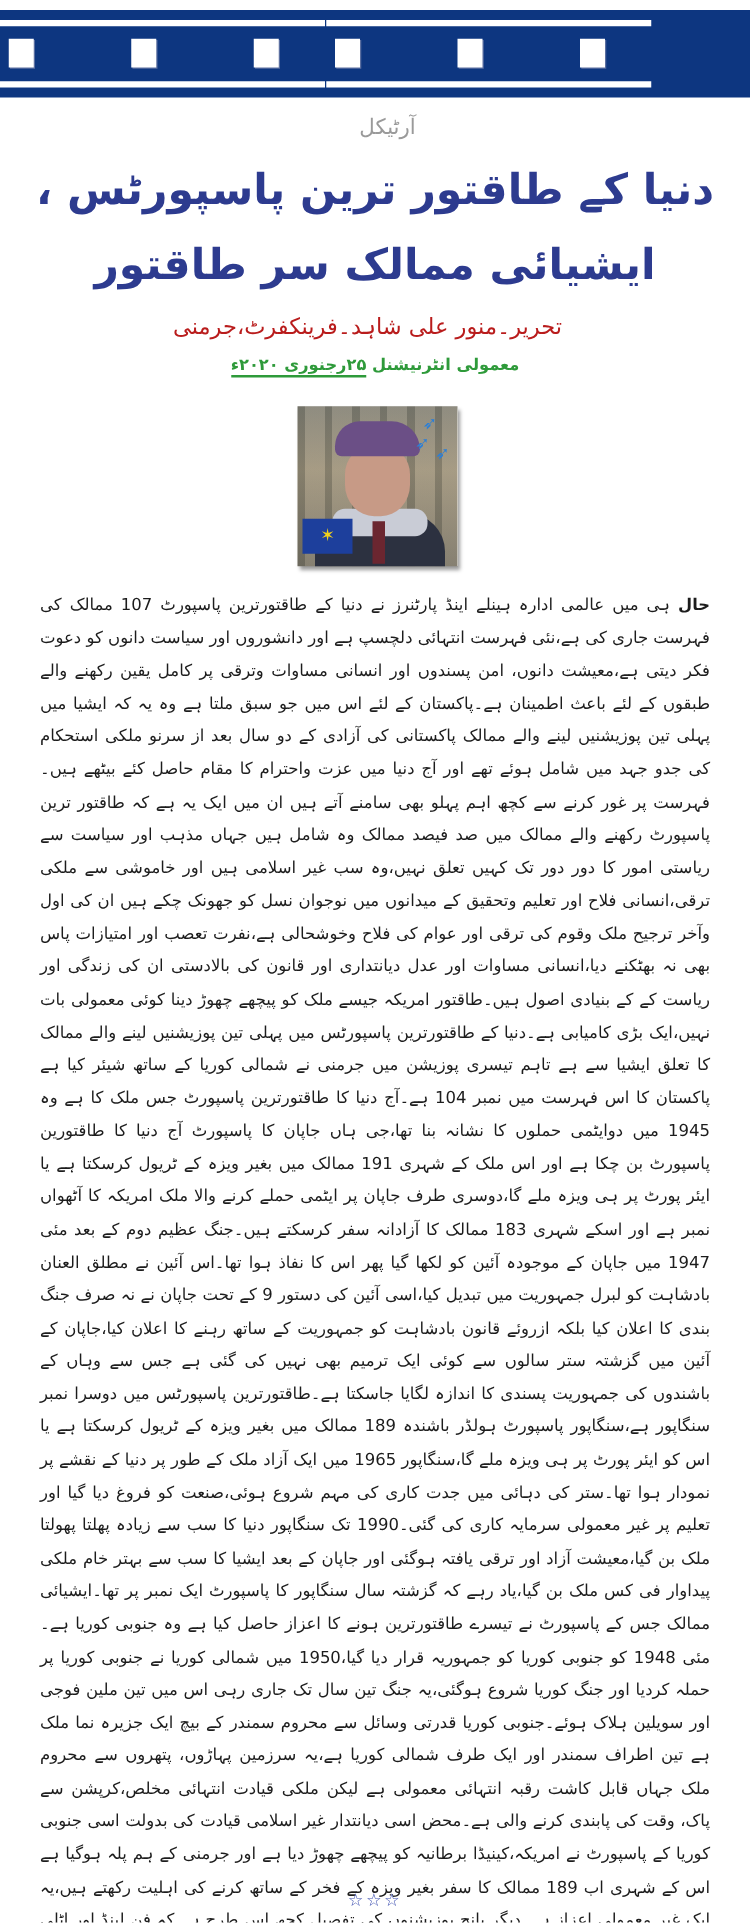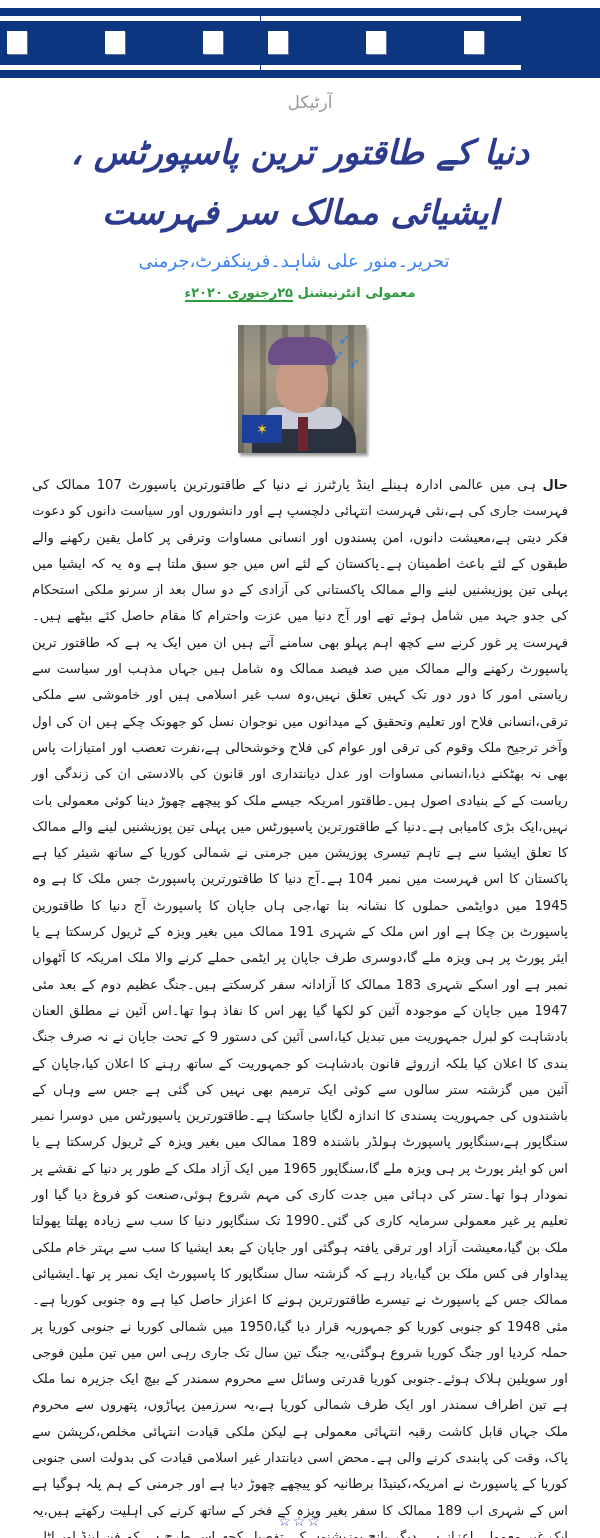--- a/index.html
+++ b/index.html
@@ -9,24 +9,24 @@
   .banner { position: absolute; left: 0; top: 8px; width: 600px; height: 70px; background: #0d3680; }
   .banner .rail { position: absolute; left: 0; width: 521px; height: 5px; background: #ffffff; }
   .banner .rail.top { top: 8px; }
   .banner .rail.bot { top: 57px; }
   .banner .rail.l1 { left: 0; width: 260px; }
   .banner .rail.l2 { left: 261px; width: 260px; }
   .banner .sq { position: absolute; top: 23px; width: 20px; height: 23px; background: #ffffff; box-shadow: 1px 1px 0 #5b6fa0; }
 
   
   .section-label { position: absolute; top: 92px; left: 0; width: 600px; text-align: center; color: #9a9a9a; font-size: 17px; direction: rtl; padding-left: 10px; }
-  .title { position: absolute; left: 0; width: 600px; text-align: center; color: #2d3b8f; font-weight: bold; font-size: 34px; direction: rtl; line-height: 44px; font-style: italic; }
+  .title { position: absolute; left: 0; width: 600px; text-align: center; color: #2d3b8f; font-weight: bold; font-size: 34px; direction: rtl; line-height: 44px; }
   .title.t1 { top: 130px; }
   .title.t2 { top: 190px; }
-  .byline { position: absolute; top: 250px; left: 0; width: 588px; text-align: center; color: #3b82f6; font-size: 18px; direction: rtl; font-family: "DejaVu Serif", serif; }
+  .byline { position: absolute; top: 250px; left: 0; width: 588px; text-align: center; color: #b91c1c; font-size: 18px; direction: rtl; font-family: "DejaVu Serif", serif; }
   .publine { position: absolute; top: 285px; left: 0; width: 600px; text-align: center; color: #2e9a3a; font-size: 13px; direction: rtl; font-weight: bold; }
   .publine .ul { border-bottom: 2px solid #2e9a3a; margin-top: 11px; }
 
   
   .photo { position: absolute; left: 238px; top: 325px; width: 128px; height: 128px; box-shadow: 2px 3px 3px #9b9b9b; overflow: hidden; background: linear-gradient(180deg, #8b8a80 0%, #a89d85 40%, #7f7a6d 100%); }
   .photo .bldg { position: absolute; left: 0; top: 0; width: 128px; height: 128px;
     background: repeating-linear-gradient(90deg, rgba(70,70,60,.35) 0 6px, rgba(160,150,130,.2) 6px 22px); }
   .photo .cap { position: absolute; left: 30px; top: 12px; width: 68px; height: 28px; background: #6b4f86; border-radius: 30px 34px 8px 8px; }
   .photo .face { position: absolute; left: 38px; top: 32px; width: 52px; height: 56px; background: #c79a86; border-radius: 40% 40% 45% 45%; }
   .photo .coat { position: absolute; left: 14px; top: 86px; width: 104px; height: 50px; background: #2c3140; border-radius: 30px 30px 0 0; }
@@ -53,21 +53,21 @@
   <div class="sq" style="left:7px"></div>
   <div class="sq" style="left:105px"></div>
   <div class="sq" style="left:203px"></div>
   <div class="sq" style="left:268px"></div>
   <div class="sq" style="left:366px"></div>
   <div class="sq" style="left:464px"></div>
 </div>
 
 <div class="section-label">آرٹیکل</div>
 <div class="title t1">دنیا کے طاقتور ترین پاسپورٹس ،</div>
-<div class="title t2">ایشیائی ممالک سر فہرست</div>
+<div class="title t2">ایشیائی ممالک سر طاقتور</div>
 <div class="byline">تحریر۔منور علی شاہد۔فرینکفرٹ،جرمنی</div>
 <div class="publine">
   <span>معمولی انٹرنیشنل</span>
   <span class="ul">۲۵رجنوری ۲۰۲۰ء</span>
 </div>
 
 <div class="photo">
   <div class="bldg"></div>
   <div class="coat"></div>
   <div class="scarf"></div>

